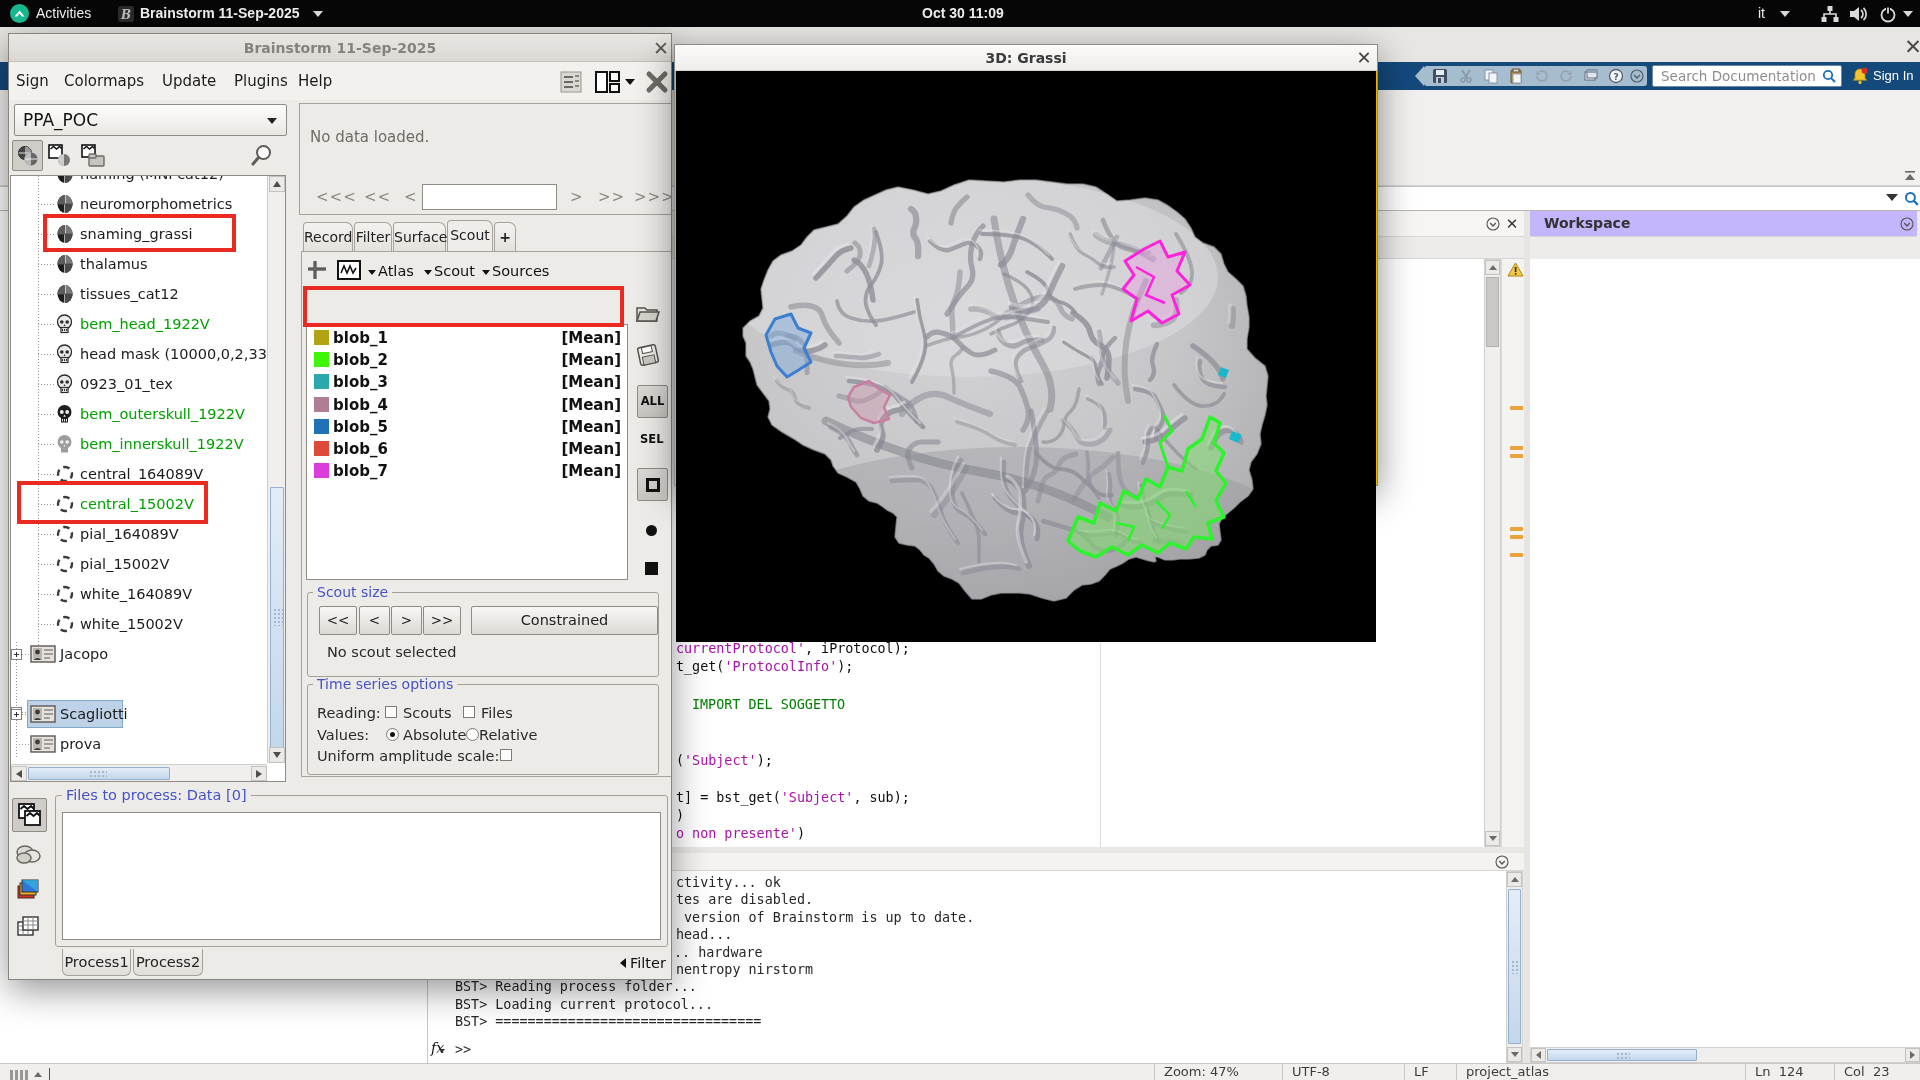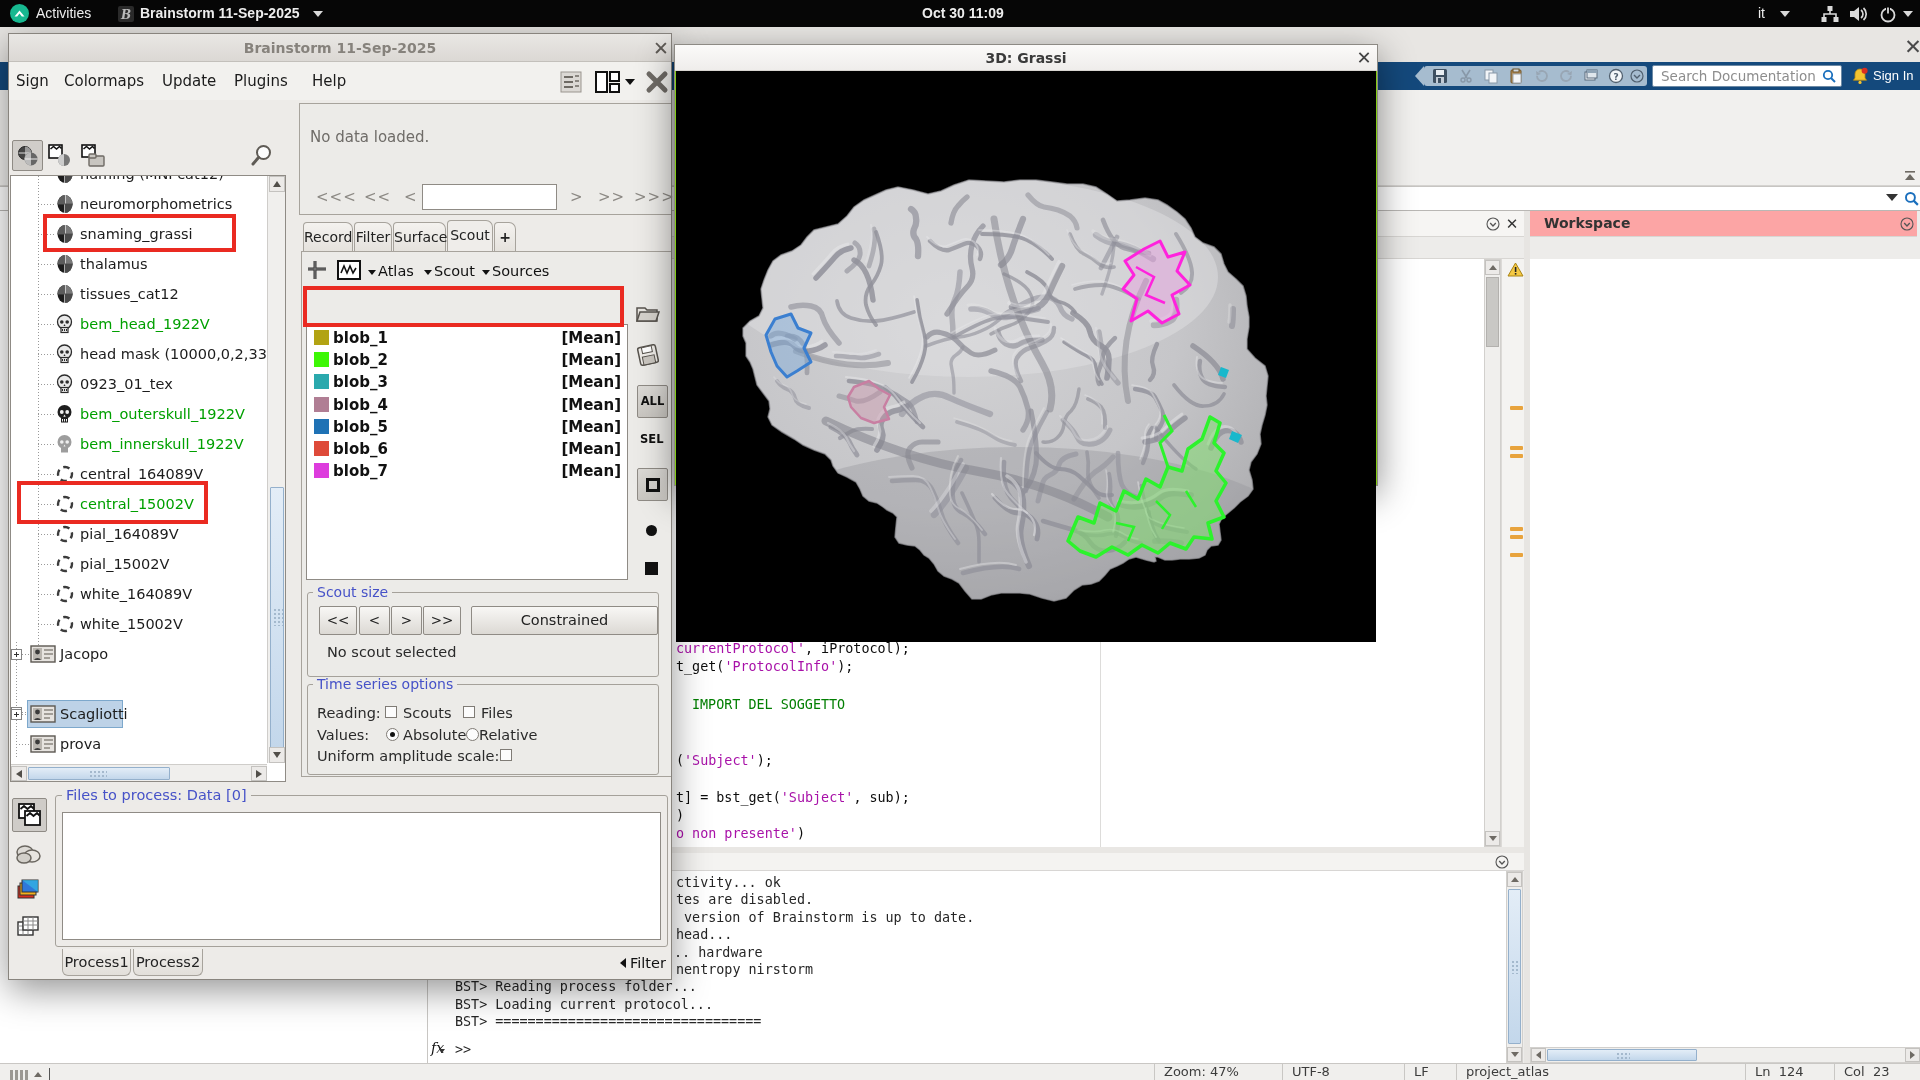--- a/index.html
+++ b/index.html
@@ -43,21 +43,21 @@
   .code-line .pl { color:#0c0c0c; }
   .code-line .str { color:#a811a8; }
   .code-line .com { color:#027f02; }
 
   .cmd-header { position:absolute; left:428px; top:853px; width:1096px; height:18px; background:#f4f3f1; border-bottom:1px solid #d8d6d4; }
   .cmd-content { position:absolute; left:428px; top:871px; width:1078px; height:192px; background:#fff; }
   .cmd-vscroll { position:absolute; left:1506px; top:871px; width:17px; height:192px; background:#f0efed; border:1px solid #d2d0cd; }
   .con-line { position:absolute; font-family:"DejaVu Sans Mono", monospace; font-size:13.4px; line-height:16px; color:#262626; white-space:pre; }
   .fx { position:absolute; left:431px; top:1040px; width:20px; height:18px; font-family:"DejaVu Serif", serif; font-style:italic; font-size:14px; color:#111; }
 
-  .ws-header { position:absolute; left:1530px; top:211px; width:387px; height:26px; background:#fca5a5; border-bottom:1px solid #d8d6d3; }
+  .ws-header { position:absolute; left:1530px; top:211px; width:387px; height:26px; background:#c4b5fd; border-bottom:1px solid #d8d6d3; }
   .ws-title { position:absolute; left:14px; top:0; line-height:25px; font-size:14px; font-weight:bold; color:#333; }
   .ws-cols { position:absolute; left:1530px; top:237px; width:390px; height:22px; }
   .ws-col { position:absolute; top:0; height:22px; background:linear-gradient(#fbfbfa,#eae9e7); border:1px solid #cfcdca; border-left:none; font-size:14px; color:#333; line-height:20px; padding-left:10px; }
   .ws-body { position:absolute; left:1530px; top:259px; width:390px; height:788px; background:#fff; }
   .ws-splitter { position:absolute; left:1524px; top:211px; width:6px; height:852px; background:#e7e5e2; }
 
   .hscroll { position:absolute; background:#f0efed; border:1px solid #d2d0cd; }
   .sb-thumb-blue { position:absolute; background:linear-gradient(#e3edf7,#c3d7eb); border:1px solid #94b0cc; border-radius:1px; }
   .sb-thumb-gray { position:absolute; background:#c9c8c5; border:1px solid #b3b1ae; }
   .sb-btn { position:absolute; background:#eceae8; border:1px solid #c4c2bf; display:flex; align-items:center; justify-content:center; }
@@ -121,21 +121,21 @@
 
   .proc-btn { position:absolute; left:12px; width:35px; height:34px; border-radius:2px; }
   .proc-btn.pressed { background:#cfccc8; border:1px solid #8f8b85; }
   .files-inner { position:absolute; left:62px; top:812px; width:599px; height:128px; background:#fff; border:1px solid #8f8b85; }
   .proc-tab { position:absolute; top:949px; height:27px; background:linear-gradient(#f1efec,#e2dfda); border:1px solid #a7a39c; border-top:none; border-radius:0 0 6px 6px; line-height:26px; font-size:14.5px; color:#222; text-align:center; }
   .filter-lbl { position:absolute; left:620px; top:952px; font-size:14.5px; color:#111; line-height:22px; }
   .tri-left { display:inline-block; width:0; height:0; border-top:5px solid transparent; border-bottom:5px solid transparent; border-right:6px solid #111; margin-right:4px; }
 
   
   #w3d-layer { z-index:20; }
-  .w3d { position:absolute; left:674px; top:44px; width:704px; height:442px; background:#84cc16; border:1px solid #8d8a84; box-shadow:0 10px 34px rgba(0,0,0,.45); }
+  .w3d { position:absolute; left:674px; top:44px; width:704px; height:442px; background:#eab308; border:1px solid #8d8a84; box-shadow:0 10px 34px rgba(0,0,0,.45); }
   .w3d-titlebar { position:absolute; left:0; top:0; width:702px; height:26px; background:linear-gradient(#fbfaf9,#efedeb); border-bottom:1px solid #d8d5d1; }
   .w3d-title { position:absolute; width:100%; text-align:center; line-height:26px; font-size:14px; font-weight:bold; color:#3a3a3a; }
   .w3d-x { position:absolute; left:676px; top:0; width:26px; height:26px; text-align:center; line-height:26px; font-size:18px; color:#444; }
   .w3d-canvas { position:absolute; left:1px; top:26px; width:700px; height:571px; background:#000; overflow:hidden; }
 
   
   #annot-layer { z-index:30; pointer-events:none; }
   .redbox { position:absolute; border:4px solid #ea2a21; }
 </style>
 </head>
@@ -342,36 +342,40 @@
   <div class="bst-bg"></div>
   <div class="bst-titlebar">
     <div class="bst-title">Brainstorm 11-Sep-2025</div>
   </div>
   <div class="bst-x">✕</div>
   <div class="bst-menubar"></div>
   <div class="bst-menu" style="left:16px">Sign</div>
   <div class="bst-menu" style="left:64px">Colormaps</div>
   <div class="bst-menu" style="left:162px">Update</div>
   <div class="bst-menu" style="left:234px">Plugins</div>
-  <div class="bst-menu" style="left:312px">Help</div>
+  <div class="bst-menu" style="left:298px">Help</div>
   <svg width="22" height="22" viewBox="0 0 22 22" style="position:absolute;left:560px;top:71px">
       <rect x="1" y="1" width="20" height="20" fill="#dbd8d4" stroke="#9a968f"></rect>
       <path d="M4 6 h9 M4 11 h9 M4 16 h9" stroke="#6e6a64" stroke-width="2"></path>
       <path d="M15 5 l4 0 m-4 5 l4 0 m-4 5 l4 0" stroke="#8a8680" stroke-width="2"></path>
     </svg>
   <svg width="26" height="22" viewBox="0 0 26 22" style="position:absolute;left:595px;top:71px">
       <rect x="1" y="1" width="11" height="20" fill="#fff" stroke="#111" stroke-width="2"></rect>
       <rect x="15" y="1" width="9" height="9" fill="#fff" stroke="#111" stroke-width="2"></rect>
       <rect x="15" y="13" width="9" height="8" fill="#fff" stroke="#111" stroke-width="2"></rect>
     </svg>
   <div class="abs" style="left:625px;top:79px;width:0;height:0;border-left:5px solid transparent;border-right:5px solid transparent;border-top:6px solid #111"></div>
   <svg width="24" height="24" viewBox="0 0 24 24" style="position:absolute;left:645px;top:70px">
       <path d="M4 4 L20 20 M20 4 L4 20" stroke="#6f6b66" stroke-width="5" stroke-linecap="round"></path>
     </svg>
 
+  <div class="combo abs" style="left:14px;top:104px;width:273px;height:32px">
+    <span class="abs" style="left:8px;line-height:30px;font-size:17px;color:#111">PPA_POC</span>
+    <span class="arr"></span>
+  </div>
 
   <div class="bst-toolbtn pressed" style="left:12px;top:140px"></div>
   <svg width="24" height="24" viewBox="0 0 24 24" style="position:absolute;left:16px;top:144px">
       <circle cx="9" cy="9" r="6.5" fill="#444"></circle>
       <circle cx="9" cy="9" r="6.5" fill="none" stroke="#222"></circle>
       <path d="M9 2.5 a6.5 6.5 0 0 1 0 13" fill="#999"></path>
       <path d="M2.5 9 h13" stroke="#ddd" stroke-width="1"></path>
       <circle cx="15" cy="15" r="6.5" fill="#666"></circle>
       <path d="M15 8.5 a6.5 6.5 0 0 0 0 13" fill="#bbb"></path>
       <path d="M8.5 15 h13" stroke="#eee" stroke-width="1"></path>

